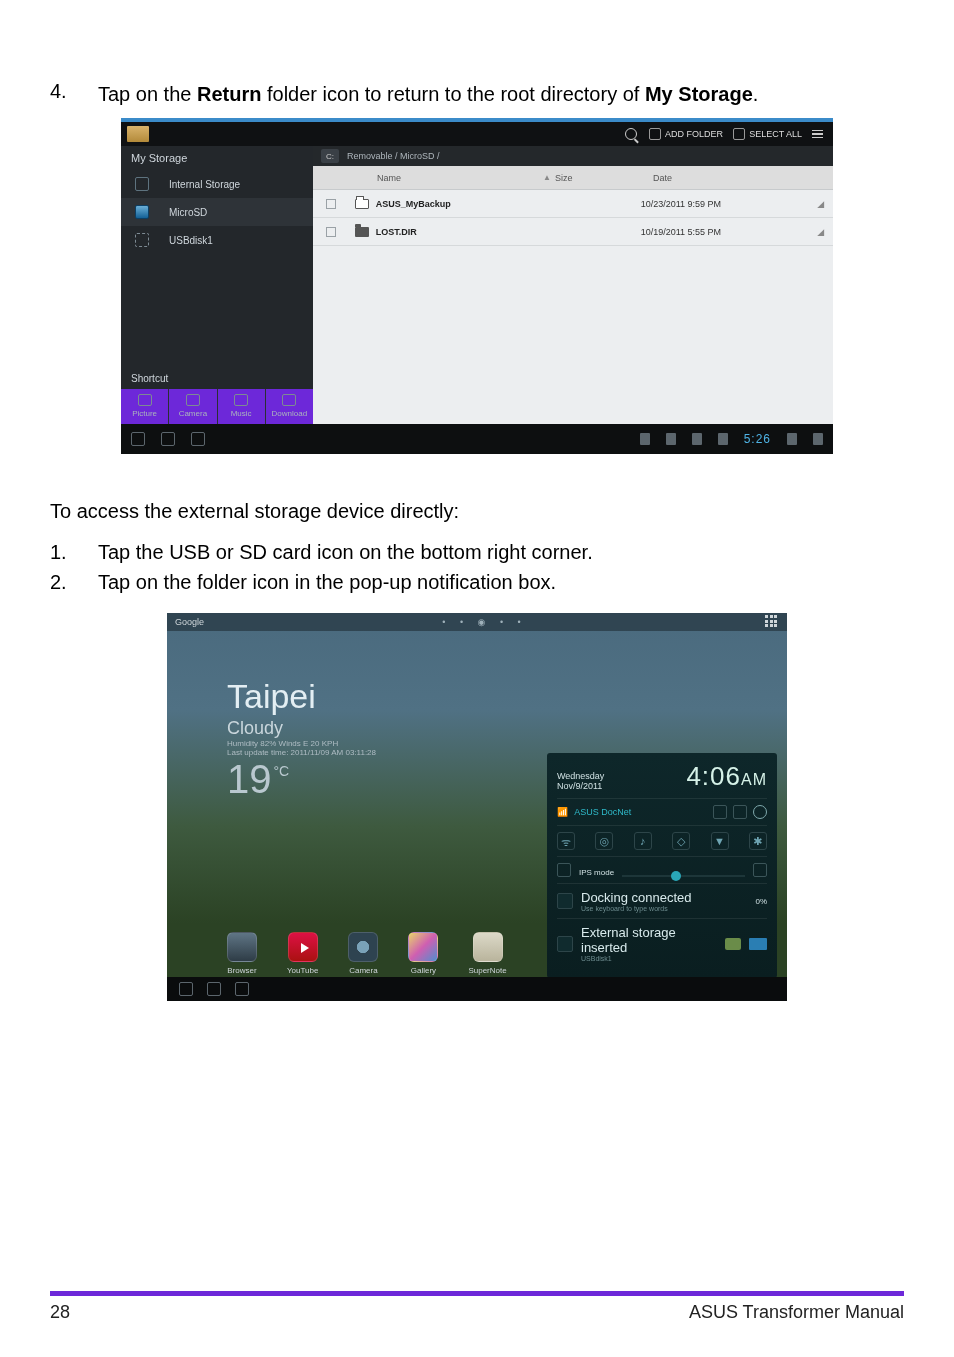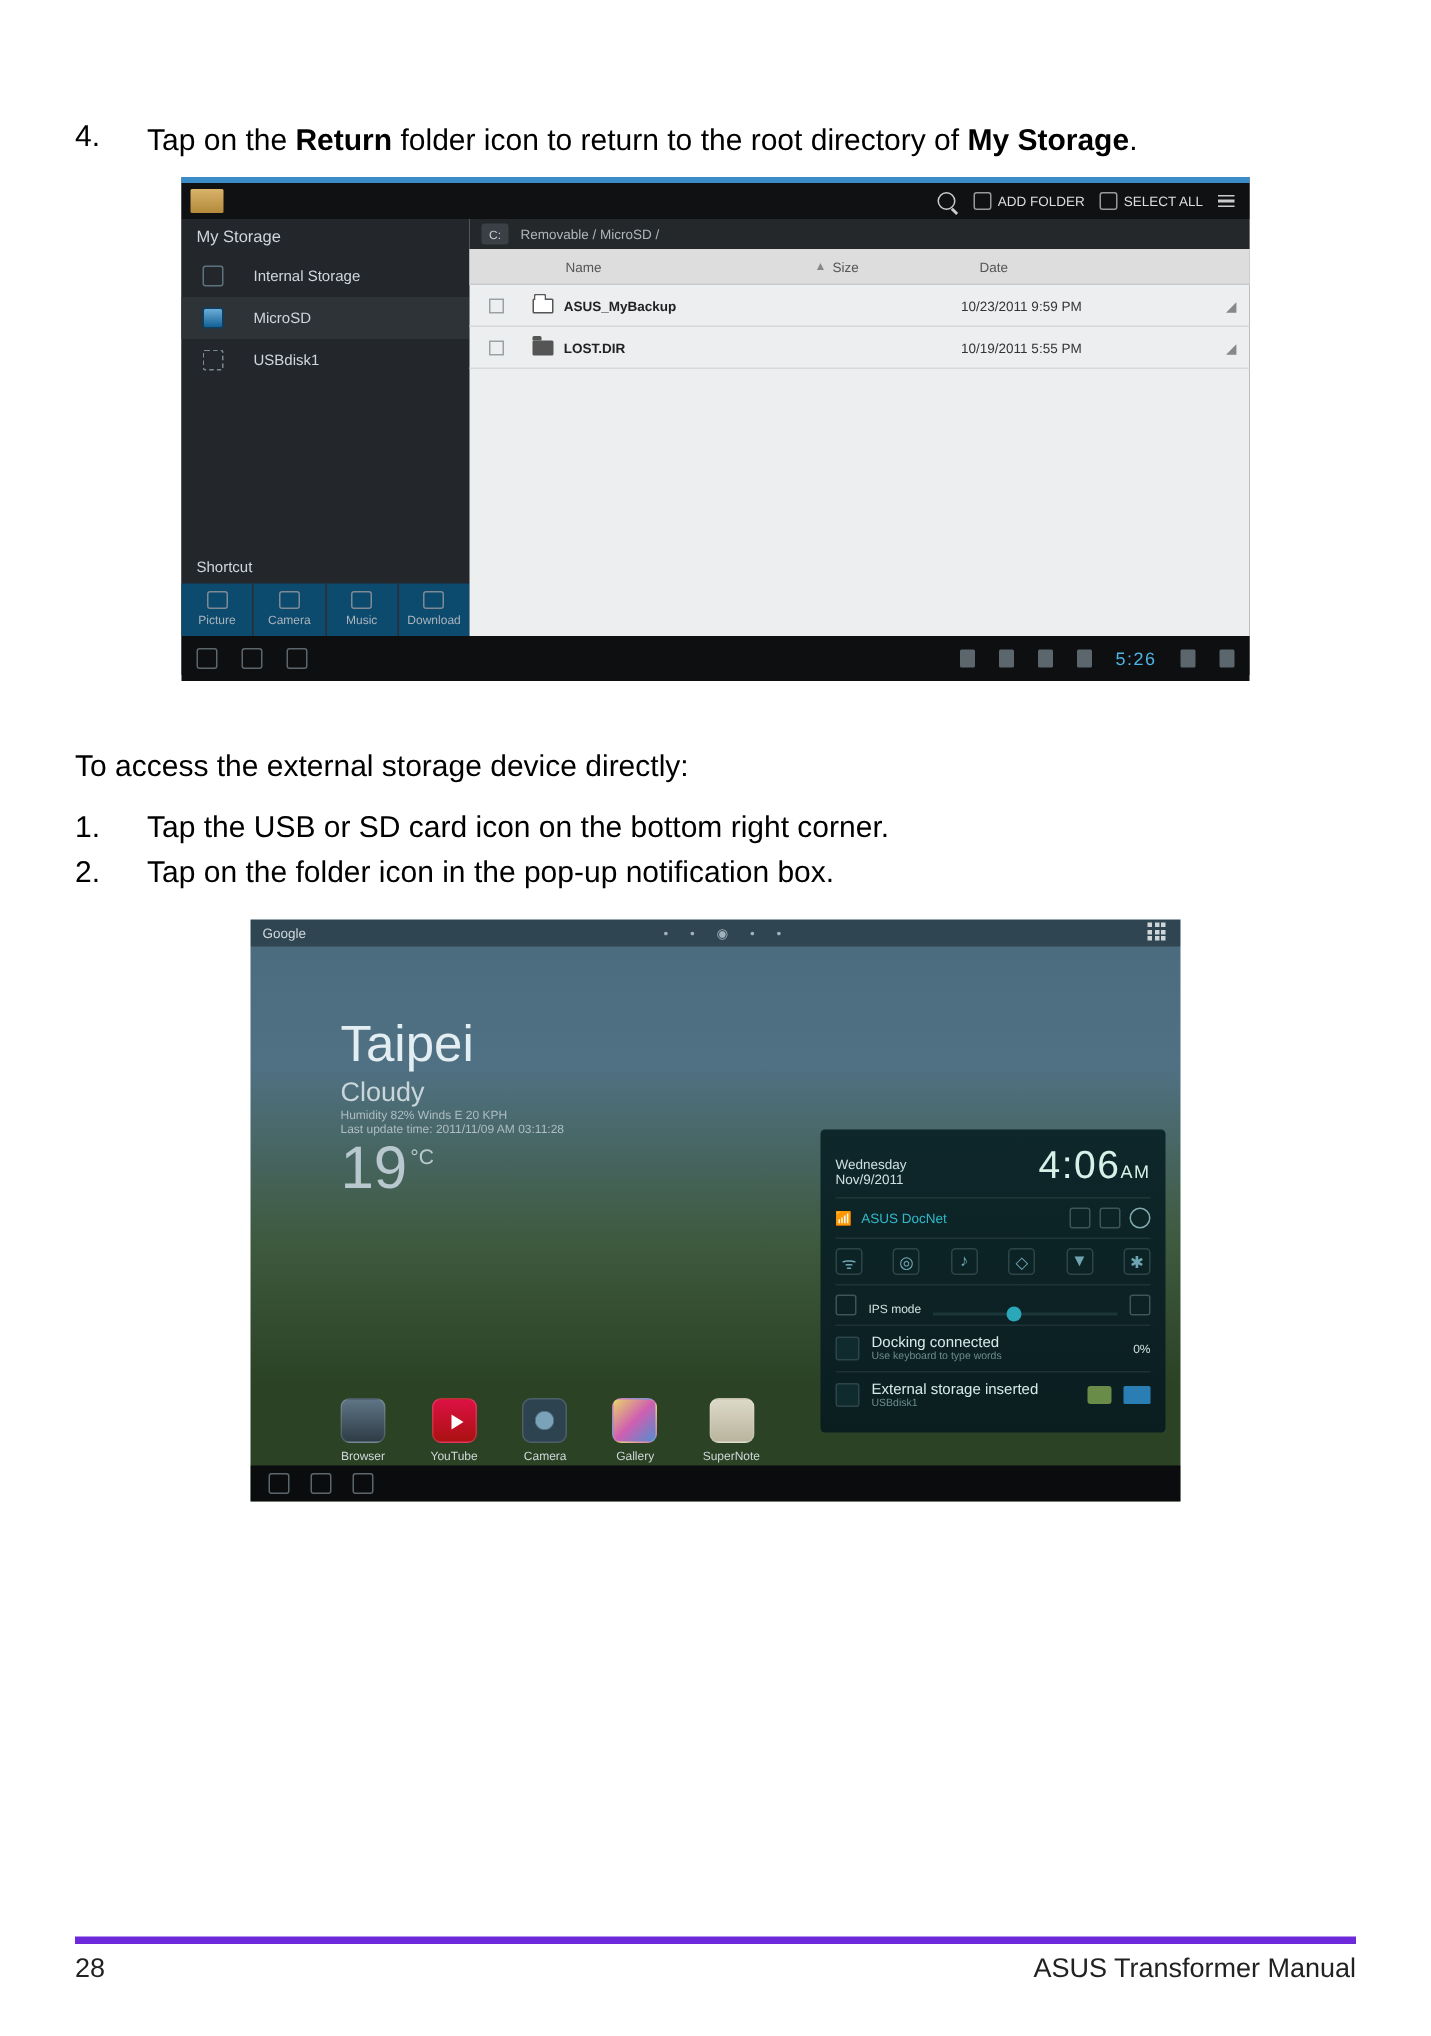--- a/index.html
+++ b/index.html
@@ -28,21 +28,21 @@
   .ss1-topbar .menu-lines span { width:11px; height:1.5px; background:#ccc; }
   .ss1-body { display:flex; height: 278px; }
   .ss1-side { width: 192px; background:#23272b; display:flex; flex-direction:column; }
   .ss1-side .side-header { padding:6px 10px; color:#cfd6dc; font-size:11px; }
   .ss1-side .side-item { display:flex; align-items:center; gap:20px; padding:7px 14px; color:#cfd6dc; font-size:10px; }
   .ss1-side .side-item.active { background:#2e3338; }
   .ss1-side .side-ic { width:14px; height:14px; border:1px solid #5e737f; border-radius:2px; }
   .ss1-side .side-ic.blue { background:linear-gradient(#6aaed6,#146196); border-color:#0c3f64; }
   .ss1-side .side-ic.usb { background:#23272b; border:1px dashed #7d8a93; }
   .ss1-side .shortcut-title { margin-top:auto; padding:5px 10px; color:#cfd6dc; font-size:10px; }
-  .ss1-side .shortcut-row { display:flex; background:#0c4a6e; }
+  .ss1-side .shortcut-row { display:flex; background:#6d28d9; }
   .ss1-side .shortcut-cell { flex:1; text-align:center; padding:5px 0 6px; color:#aab4bc; font-size:8px; border-right:1px solid #2a2f33; }
   .ss1-side .shortcut-cell:last-child{border-right:none;}
   .ss1-side .shortcut-ic { width:14px; height:12px; margin:0 auto 3px; border:1px solid #7d8a93; border-radius:2px; }
   .ss1-main { flex:1; background:#eceef0; color:#333; display:flex; flex-direction:column; }
   .ss1-crumb { height:20px; background:#24282b; color:#aeb6bc; display:flex; align-items:center; padding:0 8px; gap:8px; font-size:9px; }
   .ss1-crumb .crumb-ic { width:18px; height:14px; background:#3a4046; border-radius:2px; display:flex; align-items:center; justify-content:center; color:#ccc; font-size:8px; }
   .ss1-cols { display:flex; align-items:center; height:24px; background:#ddd; border-bottom:1px solid #c7cacc; font-size:9px; color:#555; }
   .ss1-cols .c-chk { width:36px; }
   .ss1-cols .c-ic { width:28px; }
   .ss1-cols .c-name { flex: 1 1 160px; }
@@ -81,35 +81,35 @@
   .ss2-weather { position:absolute; left:60px; top:64px; }
   .ss2-weather .city { font-size:34px; font-weight:300; color:#e3eef3; }
   .ss2-weather .cond { font-size:18px; color:#c9d6dc; margin-top:2px; }
   .ss2-weather .sub { font-size:8px; color:#aebcc3; }
   .ss2-weather .temp { font-size:40px; color:#b9c8cf; font-weight:300; display:flex; align-items:flex-start; }
   .ss2-weather .temp .deg { font-size:14px; margin-top:6px; margin-left:2px; }
   .ss2-panel { position:absolute; right:10px; top:140px; width:230px; background:linear-gradient(#0e272a,#0a1e20); border-radius:3px; padding:8px 10px 10px; color:#cfe0e2; }
   .ss2-panel .panel-head { display:flex; justify-content:space-between; align-items:flex-end; margin-bottom:6px; }
   .ss2-panel .day { font-size:9px; line-height:1.1; }
   .ss2-panel .bigtime { font-size:26px; font-family:"Segoe UI", sans-serif; color:#d6f2e8; letter-spacing:1px; }
-  .ss2-panel .bigtime .ampm { font-size:12px; }
+  .ss2-panel .bigtime .ampm { font-size:16px; }
   .ss2-panel .row1 { display:flex; align-items:center; gap:6px; padding:6px 0; border-top:1px solid rgba(255,255,255,.08); }
   .ss2-panel .wifi { color:#2fb9c9; font-size:9px; }
   .ss2-panel .row1 .spacer { flex:1; }
   .ss2-panel .mini { width:14px; height:14px; border:1px solid #3b5559; border-radius:2px; }
   .ss2-panel .gear { width:14px; height:14px; border:1px solid #7fa9ad; border-radius:50%; position:relative; }
   .ss2-panel .toggles { display:flex; justify-content:space-between; padding:6px 0; border-top:1px solid rgba(255,255,255,.08); }
   .ss2-panel .tg { width:18px; height:18px; border:1px solid #2d4549; border-radius:3px; display:flex; align-items:center; justify-content:center; color:#6fa5b3; font-size:11px; }
   .ss2-panel .ips { padding:6px 0; display:flex; align-items:flex-end; gap:8px; border-top:1px solid rgba(255,255,255,.08); font-size:8px; }
   .ss2-panel .ips .slider { flex:1; height:2px; background:#1d3639; position:relative; }
   .ss2-panel .ips .slider:after{content:"";position:absolute;left:40%;top:-4px;width:10px;height:10px;background:#2aa7b8;border-radius:50%;}
   .ss2-panel .notif { padding:6px 0; display:flex; align-items:center; gap:8px; border-top:1px solid rgba(255,255,255,.08); font-size:8px; }
   .ss2-panel .notif .nic { width:16px; height:16px; background:#102b2e; border:1px solid #2d4549; border-radius:2px; }
   .ss2-panel .notif .txt { flex:1; }
-  .ss2-panel .notif .txt .t1 { font-size:10px; color:#d8eaec; }
+  .ss2-panel .notif .txt .t1 { font-size:13px; color:#d8eaec; }
   .ss2-panel .notif .txt .t2 { font-size:7px; color:#6d8b8e; }
   .ss2-panel .notif .badge { width:16px; height:12px; background:#6a8c49; border-radius:2px; }
   .ss2-panel .notif .sd { width:18px; height:12px; background:#2a7eb3; border-radius:1px; }
   .ss2-dock { position:absolute; bottom:26px; left:60px; display:flex; gap:30px; }
   .ss2-dock .app { text-align:center; font-size:8px; color:#cfd6da; }
   .ss2-dock .app .ic { width:30px; height:30px; margin:0 auto 4px; border-radius:6px; background:linear-gradient(#5f7585,#2e3c46); border:1px solid rgba(255,255,255,.15); }
   .ss2-dock .app .ic.yt { background:linear-gradient(#d14,#a11); position:relative; }
   .ss2-dock .app .ic.yt:after{content:"";position:absolute;inset:8px;border-left:8px solid #fff;border-top:5px solid transparent;border-bottom:5px solid transparent;left:12px;top:10px;width:0;height:0;}
   .ss2-dock .app .ic.cam { background:radial-gradient(circle at 50% 50%, #7aa2b8 0 30%, #2e4350 32% 100%); }
   .ss2-dock .app .ic.gal { background:linear-gradient(135deg,#e8d36a,#cf5fb1,#4f8fcf); }

